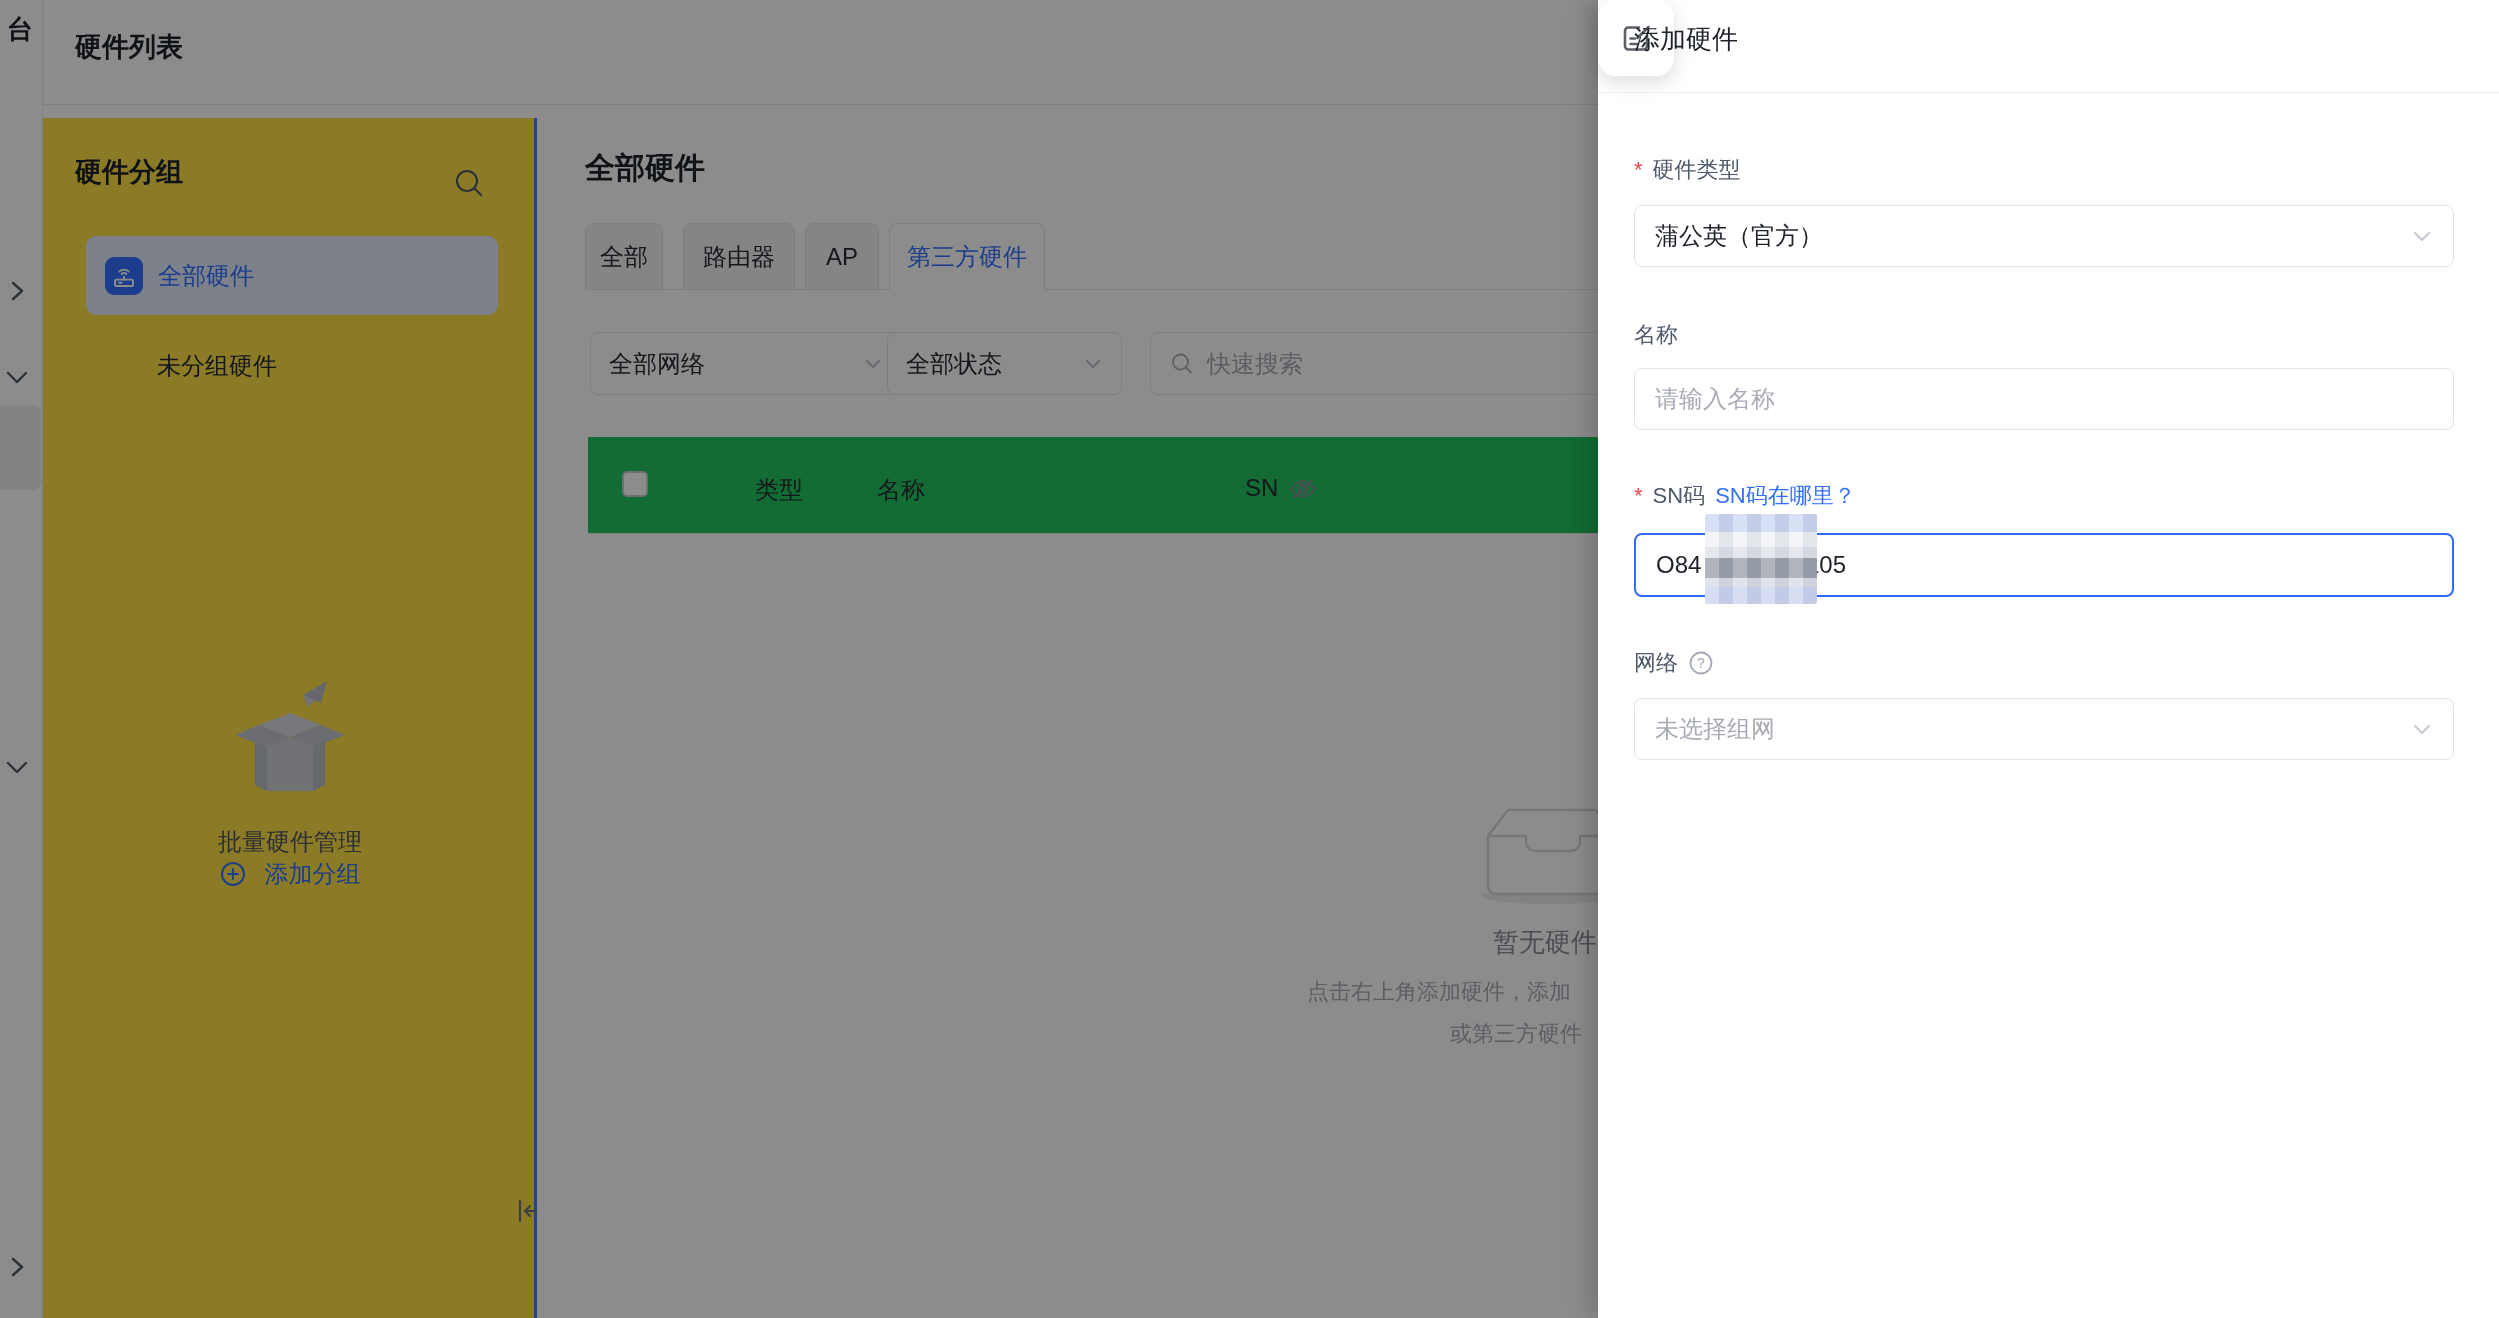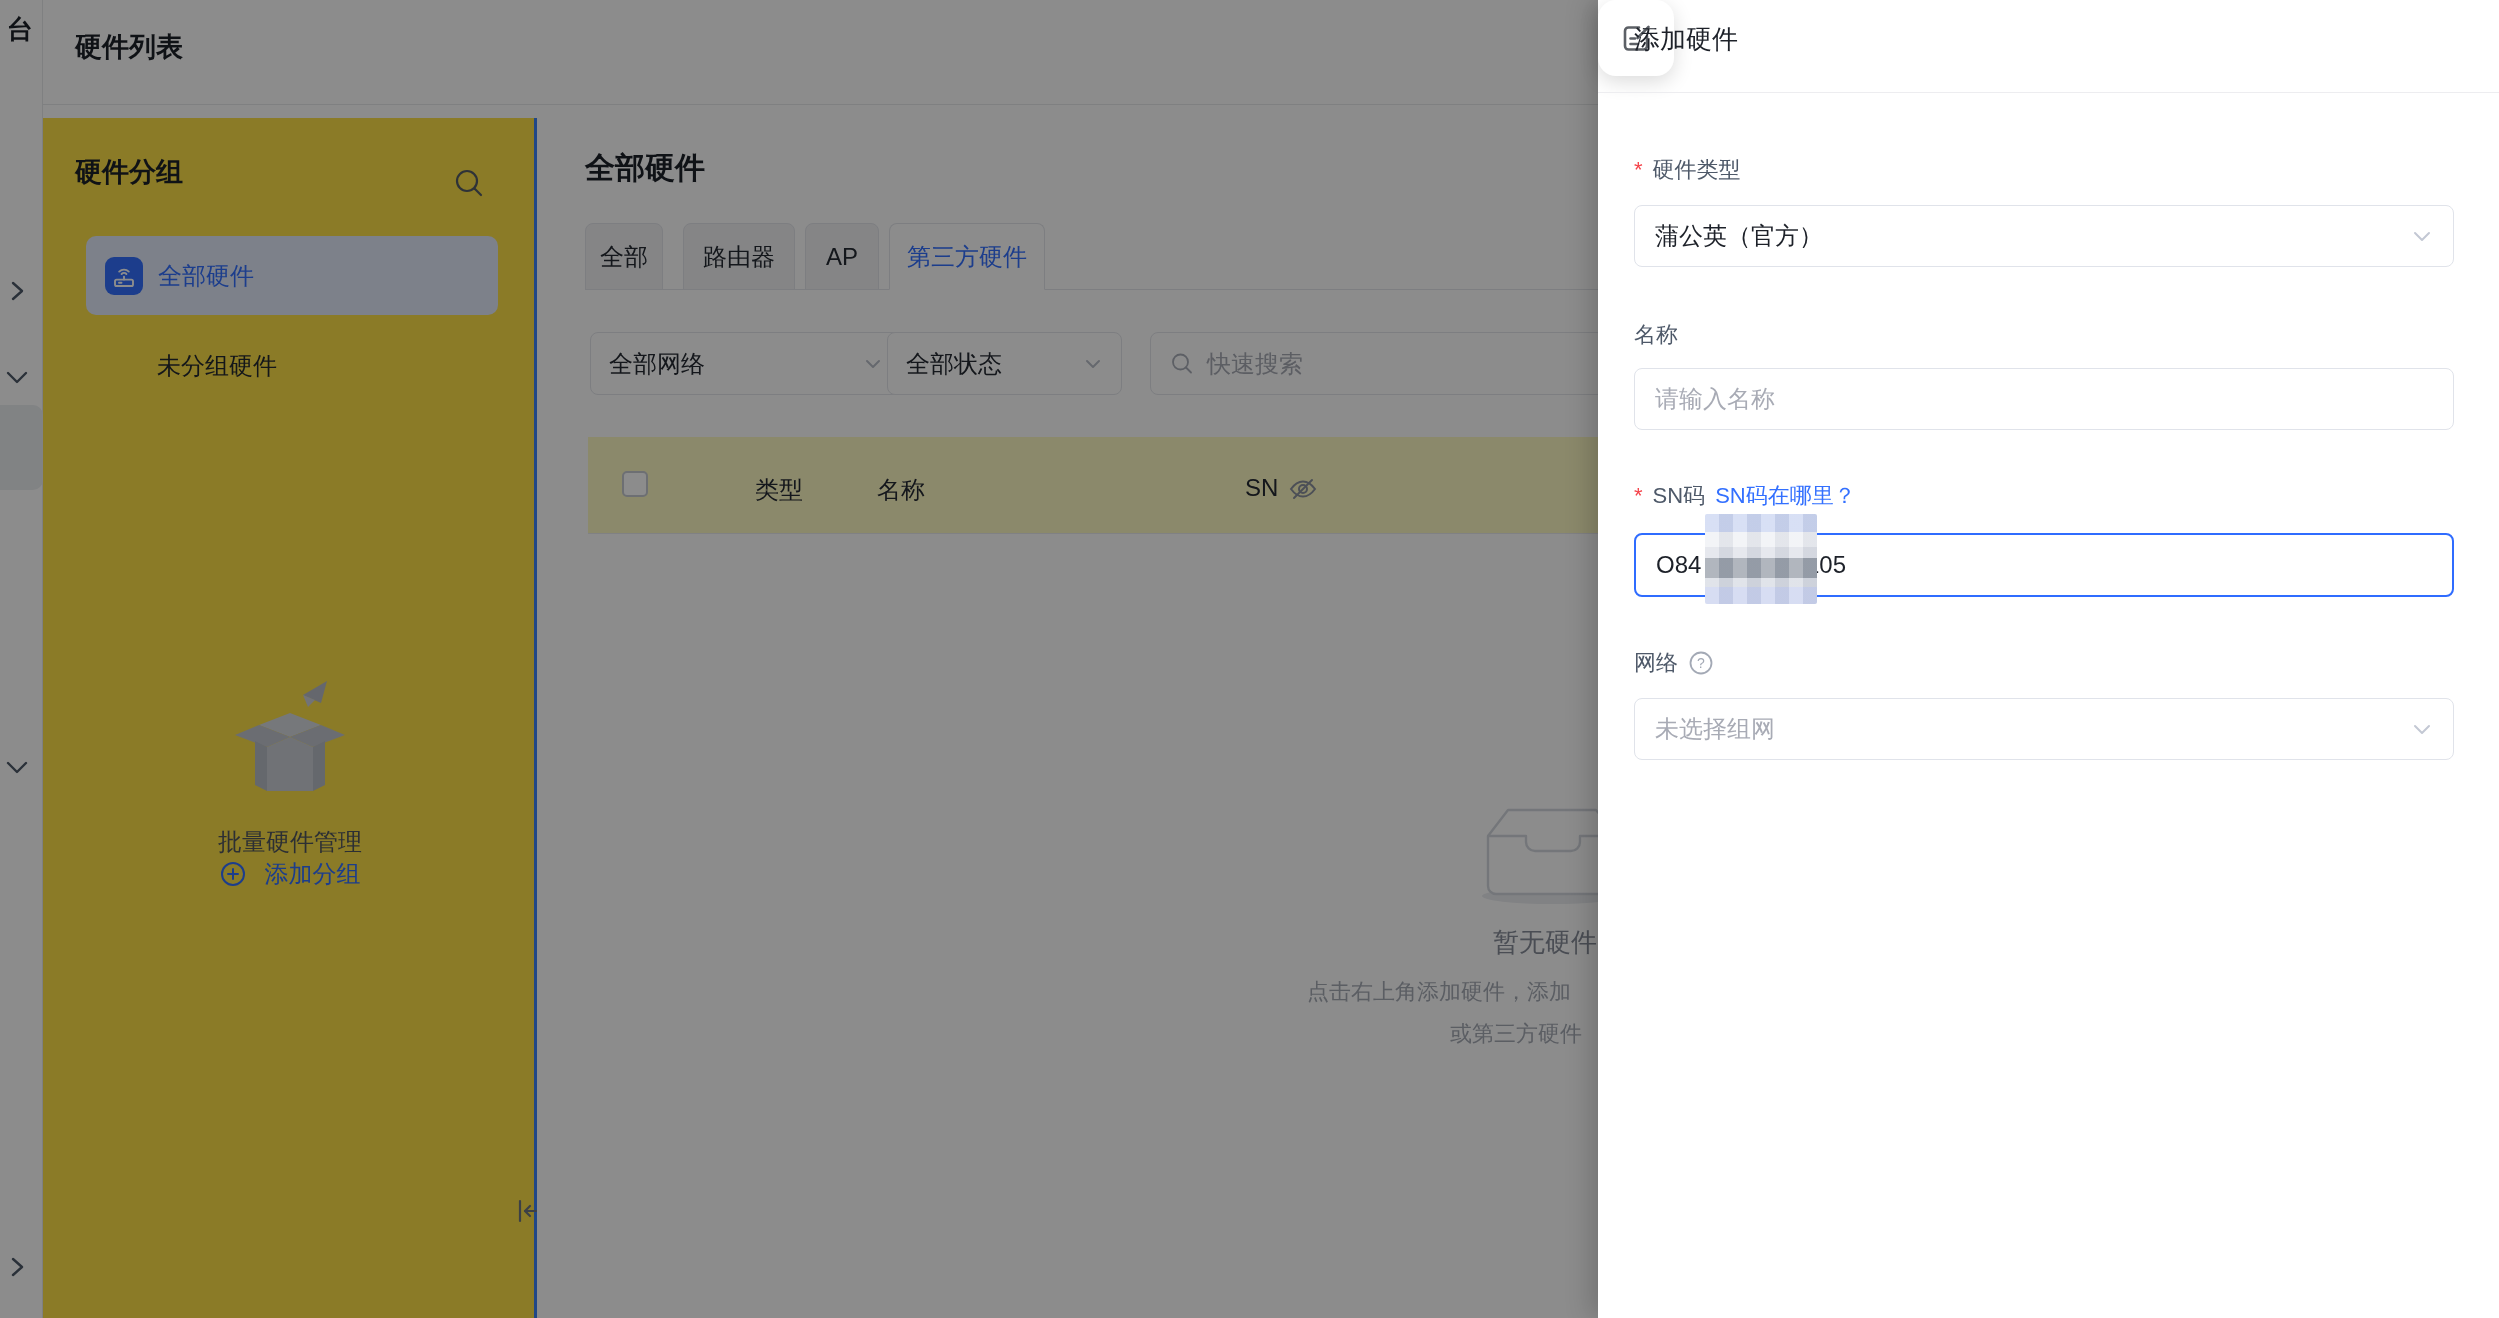--- a/index.html
+++ b/index.html
@@ -33,21 +33,21 @@
   #main-area{left:537px;top:105px;width:1962px;height:1213px;background:#fff;}
   #main-title{left:48px;top:43px;font-size:30px;font-weight:bold;color:#1d2129;}
   .tab{top:118px;height:67px;box-sizing:border-box;border:1px solid #e4e6eb;border-radius:8px 8px 0 0;
        background:#f2f3f5;display:flex;align-items:center;justify-content:center;font-size:24px;color:#262b33;}
   .tab.active{background:#ffffff;color:#3370ff;border-bottom-color:#ffffff;z-index:2;}
   #tabs-line{left:48px;top:184px;width:1914px;height:0;border-bottom:1px solid #e4e6eb;}
   .sel{top:227px;height:63px;box-sizing:border-box;border:1px solid #e4e6eb;border-radius:8px;background:#fff;
        display:flex;align-items:center;padding:0 18px;font-size:24px;color:#262b33;}
   .sel .chev{margin-left:auto;}
   .ph{color:#a8abb5;}
-  #thead{left:51px;top:332px;width:1875px;height:97px;background:#fef9c3;border-bottom:1px solid #e9ebef;box-sizing:border-box;}
+  #thead{left:51px;top:332px;width:1875px;height:97px;background:#22c55e;border-bottom:1px solid #e9ebef;box-sizing:border-box;}
   #thead .cb{left:34px;top:34px;width:26px;height:26px;border:2px solid #c6cad1;border-radius:5px;background:#fff;box-sizing:border-box;}
   .th-txt{top:37px;font-size:24px;color:#262b33;font-weight:500;}
   #empty-icon{left:937px;top:693px;}
   #empty-title{left:956px;top:820px;font-size:26px;color:#878d99;}
   #empty-line1{left:770px;top:872px;font-size:22px;color:#a6abb5;white-space:nowrap;}
   #empty-line2{left:913px;top:914px;font-size:22px;color:#a6abb5;white-space:nowrap;}
 
   #mask{left:0;top:0;width:2499px;height:1318px;background:rgba(0,0,0,0.45);z-index:40;}
 
   

